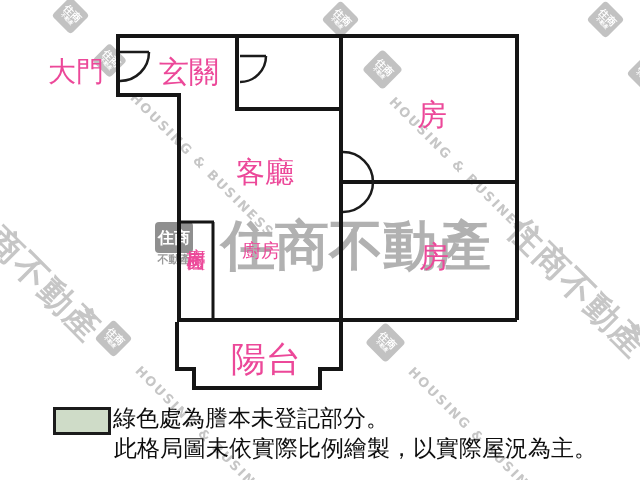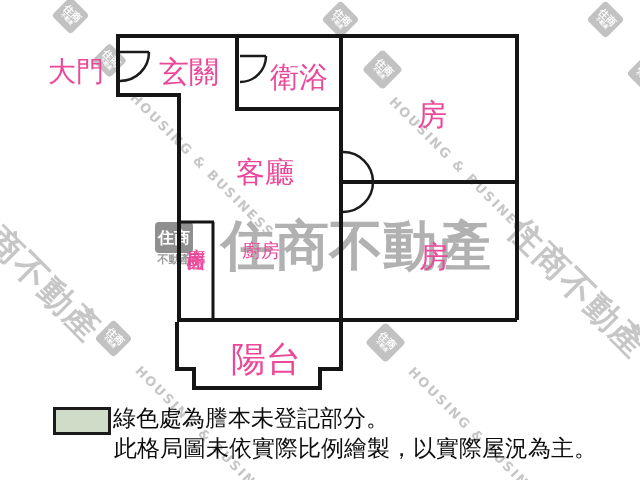--- a/index.html
+++ b/index.html
@@ -127,21 +127,20 @@
     </g>
     <g stroke="#1b1b1b" stroke-width="2.5" fill="none">
       <path d="M120,52 H149 M149,52 A29,29 0 0 1 120,81"></path>
       <path d="M240,56 H266 M266,56 A26,26 0 0 1 240,82"></path>
       <path d="M343,152 A30,30 0 0 1 343,212"></path>
     </g>
   </svg>
 
   <div class="room-label" style="left:48px;top:57px;font-size:28px">大門</div>
   <div class="room-label" style="left:159px;top:56px;font-size:30px">玄關</div>
-  <div class="room-label" style="left:270px;top:62px;font-size:29px">衛浴</div>
   <div class="room-label" style="left:236px;top:157px;font-size:29px">客廳</div>
   <div class="room-label" style="left:417px;top:99px;font-size:30px">房</div>
   <div class="room-label" style="left:419px;top:241px;font-size:30px">房</div>
   <div class="room-label" style="left:242px;top:241px;font-size:19px">廚房</div>
   <div class="room-label v-label" style="left:186px;top:232px;font-size:19px">廚房檯面</div>
   <div class="room-label" style="left:231px;top:341px;font-size:35px">陽台</div>
 
   <div class="legend-swatch"></div>
   <div class="legend-line" style="left:113px;top:407px">綠色處為謄本未登記部分。</div>
   <div class="legend-line" style="left:114px;top:437px">此格局圖未依實際比例繪製，以實際屋況為主。</div>

